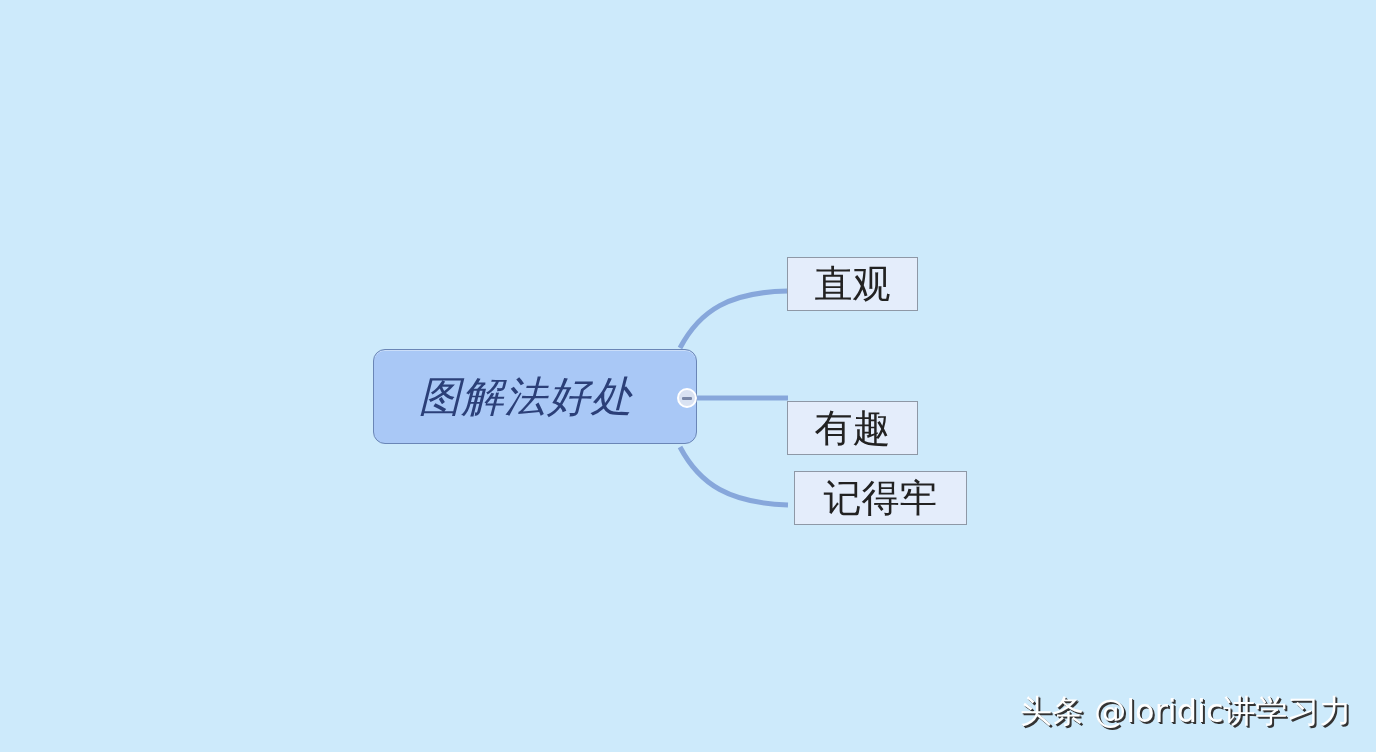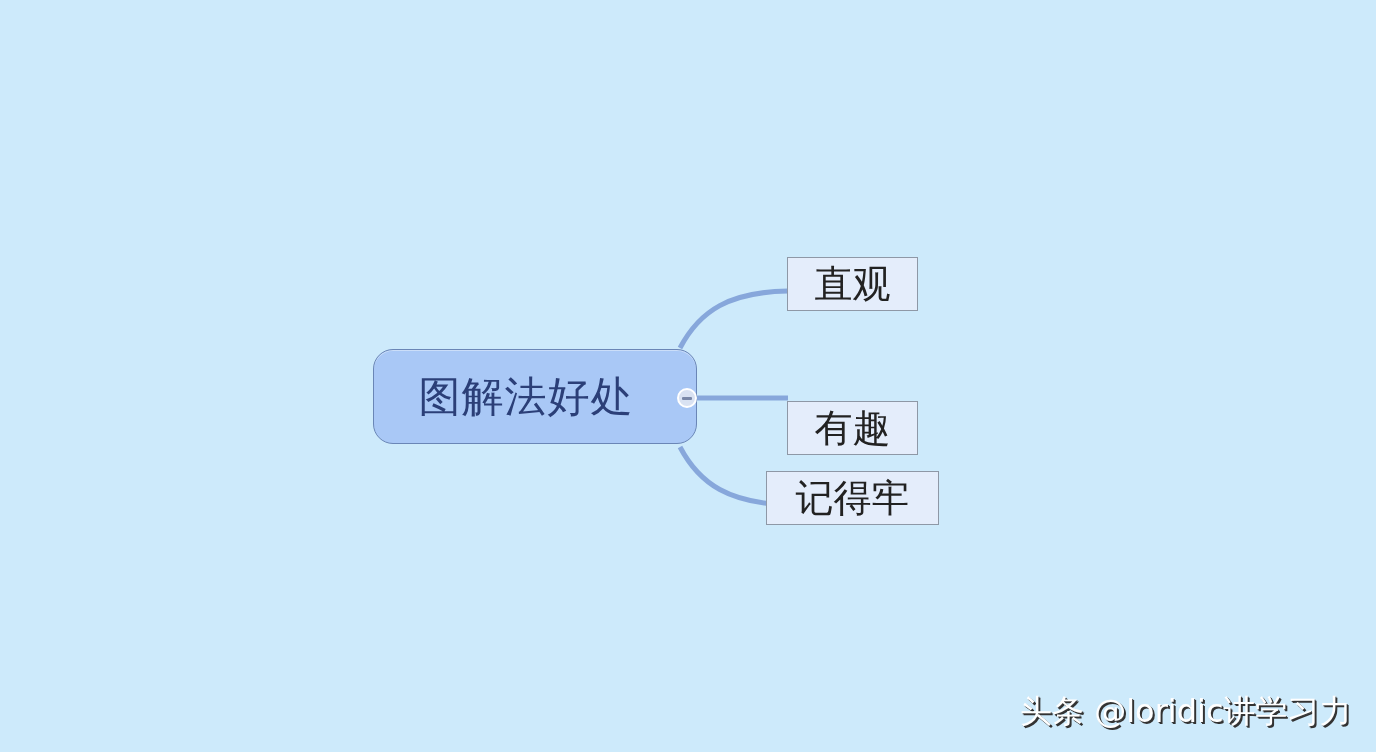--- a/index.html
+++ b/index.html
@@ -5,24 +5,25 @@
   html, body { margin:0; padding:0; }
   body {
     width:1376px; height:752px; overflow:hidden; position:relative;
     background:#cdeafb;
     font-family:"DejaVu Sans", sans-serif;
   }
   .canvas { position:absolute; left:0; top:0; width:1376px; height:752px; }
   svg.links { position:absolute; left:0; top:0; }
   .root {
     position:absolute; left:373px; top:349px; width:324px; height:95px;
-    background:#a9c8f6; border:1.5px solid #6a86b6; border-radius:20px;
+    background:#a9c8f6; border:1.5px solid #6a86b6; border-radius:12px;
     box-sizing:border-box; display:flex; align-items:center; justify-content:center;
     color:#2b3f78; font-size:42px; letter-spacing:1px; padding-right:18px;
     box-shadow: inset 0 1px 0 rgba(255,255,255,0.4);
+    font-style: italic;
   }
   .collapse {
     position:absolute; left:677px; top:388px; width:20px; height:20px;
     border-radius:50%; background:#d9e2f2; border:2px solid #ffffff;
     box-sizing:border-box; display:flex; align-items:center; justify-content:center;
     cursor:pointer;
   }
   .collapse .bar { width:10px; height:3px; background:#7a88a8; border-radius:1px; }
   .child {
     position:absolute; height:54px; box-sizing:border-box;
@@ -53,18 +54,18 @@
   <div class="collapse">
     <span class="bar"></span>
   </div>
 
   <div class="child" style="left:787px; top:257px; width:131px;">
     <span>直观</span>
   </div>
   <div class="child" style="left:787px; top:365px; width:131px;margin-top:36px;">
     <span>有趣</span>
   </div>
-  <div class="child" style="left:766px; top:471px; width:173px;">
+  <div class="child" style="left:794px; top:471px; width:173px;">
     <span>记得牢</span>
   </div>
 
   <div class="watermark">头条 @loridic讲学习力</div>
 </div>
 
 </body></html>

